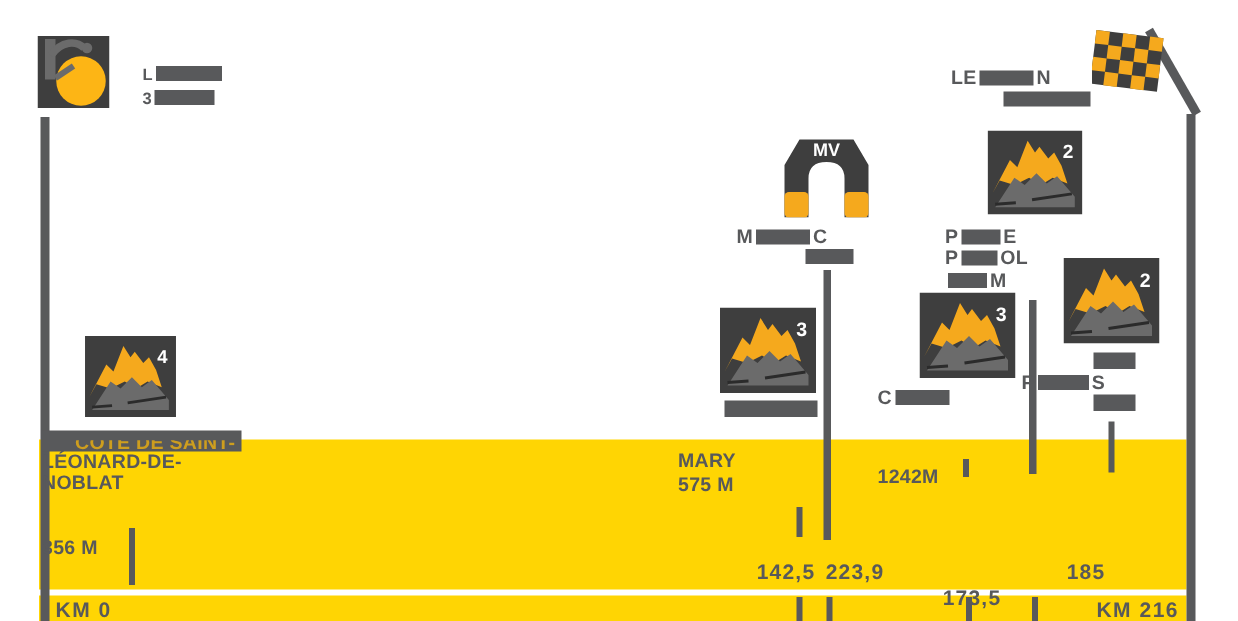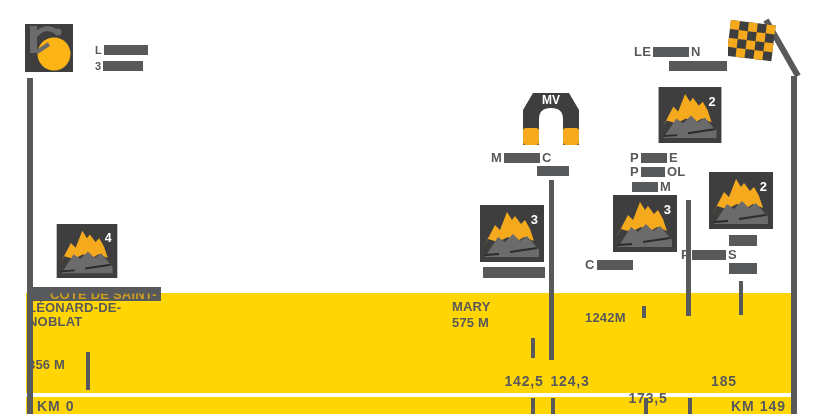--- a/index.html
+++ b/index.html
@@ -176,20 +176,20 @@
       <text x="58" y="19" text-anchor="end" font-size="13" fill="#ffffff">2</text>
     </svg>
   </div>
   <div class="abs redact" style="left:727px;top:235px;width:28px;height:11px;"></div>
   <div class="lbl" style="left:681px;top:248px;">
     <span>P</span><span class="redact" style="width:34px;"></span><span>S</span>
   </div>
   <div class="abs redact" style="left:727px;top:263px;width:28px;height:11px;"></div>
 
   <div class="num" style="left:494px;top:373px;">142,5</div>
-  <div class="num" style="left:540px;top:373px;">124,3</div>
+  <div class="num" style="left:540px;top:373px;">223,9</div>
   <div class="num" style="left:618px;top:390px;">173,5</div>
   <div class="num" style="left:662px;top:373px;padding-left:32px;">185</div>
 
   <div class="km" style="left:37px;top:398px;">KM 0</div>
-  <div class="km" style="left:706px;top:398px;width:80px;text-align:right;">KM 149</div>
+  <div class="km" style="left:706px;top:398px;width:80px;text-align:right;">KM 216</div>
 
 </div>
 
 </body></html>

